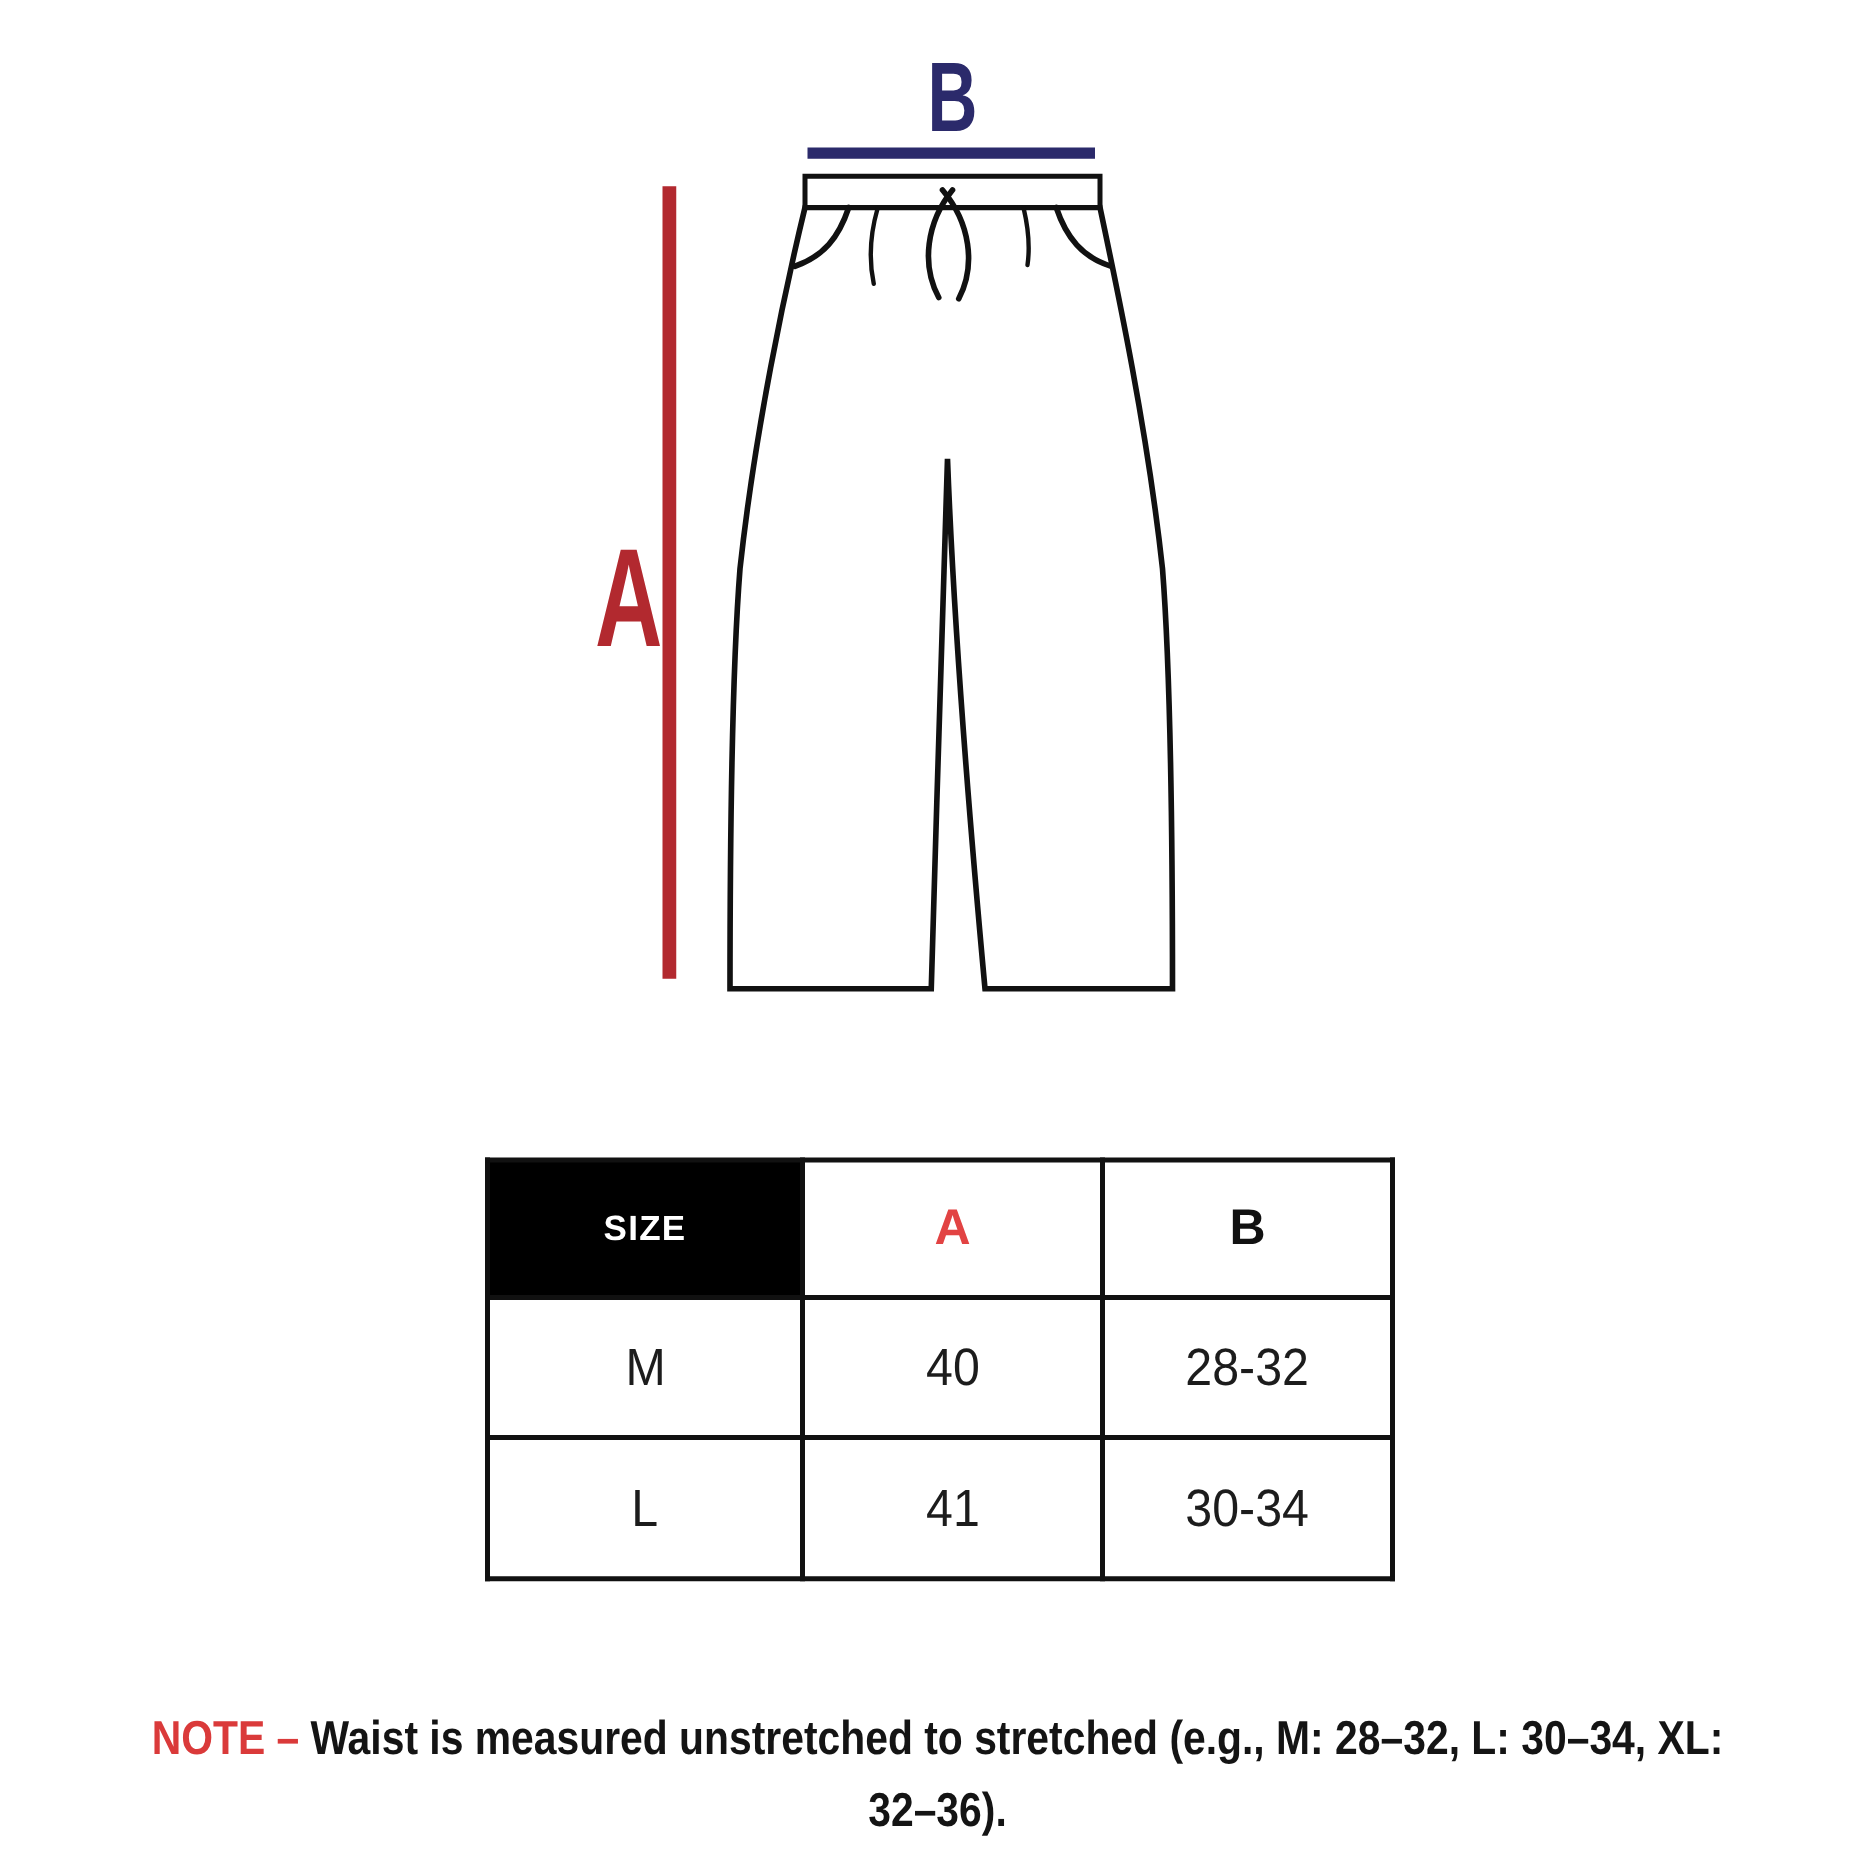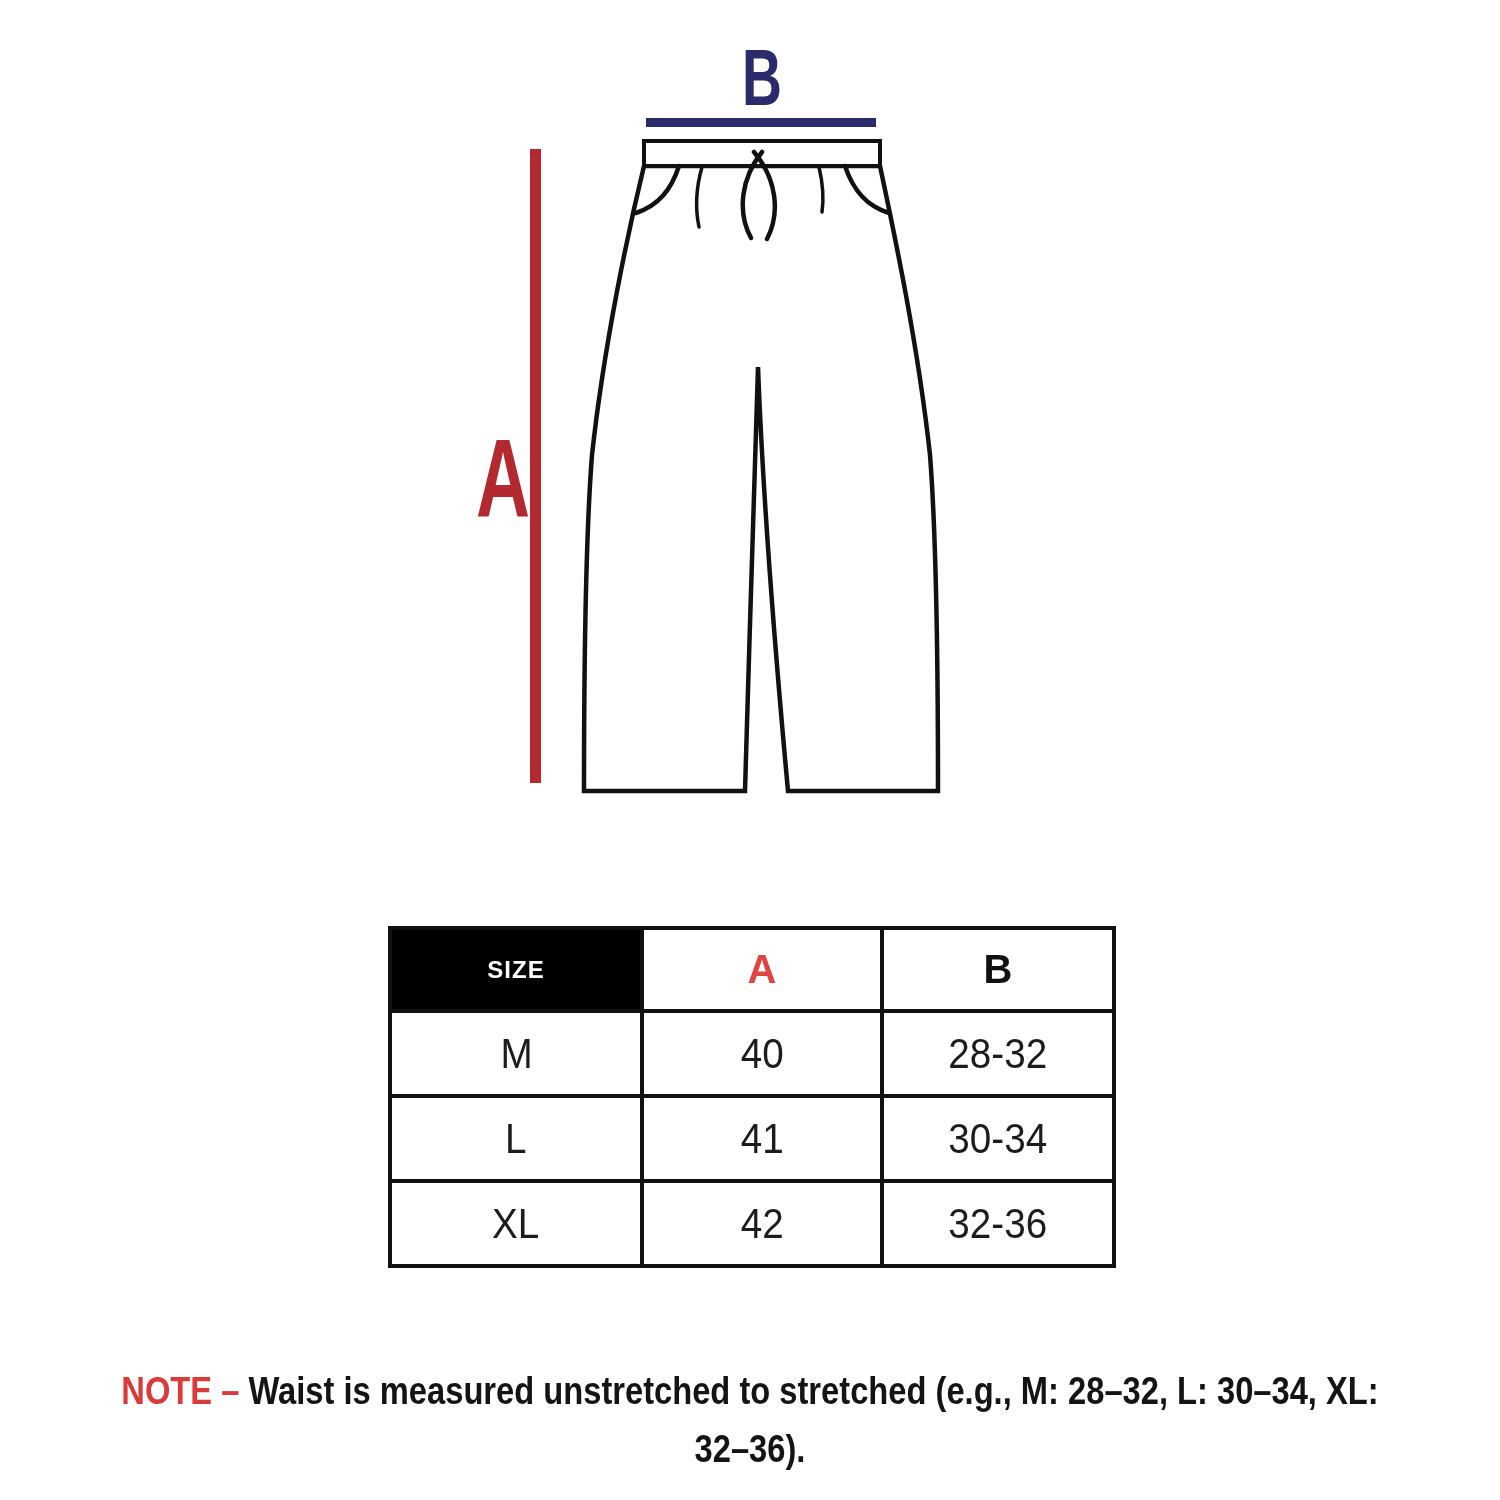--- a/index.html
+++ b/index.html
@@ -24,21 +24,21 @@
     text-align:center;vertical-align:middle;
     padding:0;
   }
   .size-table col.c-size{width:252px;}
   .size-table col.c-a{width:240px;}
   .size-table col.c-b{width:232px;}
   .size-table tr.hdr{height:83px;}
   .size-table tr.row{height:85px;}
   .th-size{
     background:#000000;color:#ffffff;
-    font-size:24px;font-weight:bold;letter-spacing:1px;
+    font-size:28px;font-weight:bold;letter-spacing:1px;
   }
   .th-a{color:#e24343;font-size:40px;font-weight:bold;}
   .th-b{color:#111111;font-size:40px;font-weight:bold;}
   .cell{
     color:#1c1c1c;font-size:42px;font-weight:400;
   }
   .cell-inner{display:inline-block;transform:scaleX(0.92);transform-origin:50% 50%;}
 
   
   .note{
@@ -105,25 +105,20 @@
     <tr class="row">
       <td class="cell"><span class="cell-inner">M</span></td>
       <td class="cell"><span class="cell-inner">40</span></td>
       <td class="cell"><span class="cell-inner">28-32</span></td>
     </tr>
     <tr class="row">
       <td class="cell"><span class="cell-inner">L</span></td>
       <td class="cell"><span class="cell-inner">41</span></td>
       <td class="cell"><span class="cell-inner">30-34</span></td>
     </tr>
-    <tr class="row">
-      <td class="cell"><span class="cell-inner">XL</span></td>
-      <td class="cell"><span class="cell-inner">42</span></td>
-      <td class="cell"><span class="cell-inner">32-36</span></td>
-    </tr>
   </tbody>
     </table>
 
   <div class="note">
     <div><span class="note-prefix">NOTE –</span><span> Waist is measured unstretched to stretched (e.g., M: 28–32, L: 30–34, XL:</span></div>
     <div><span>32–36).</span></div>
   </div>
 
 </div>
 

